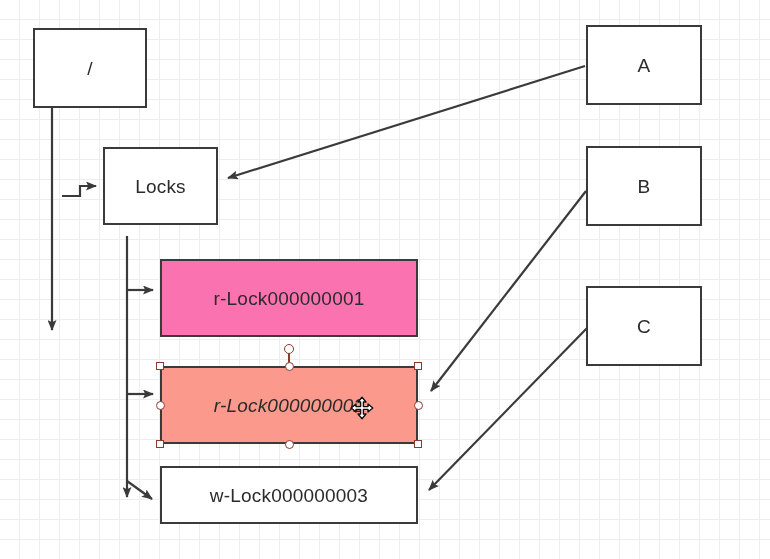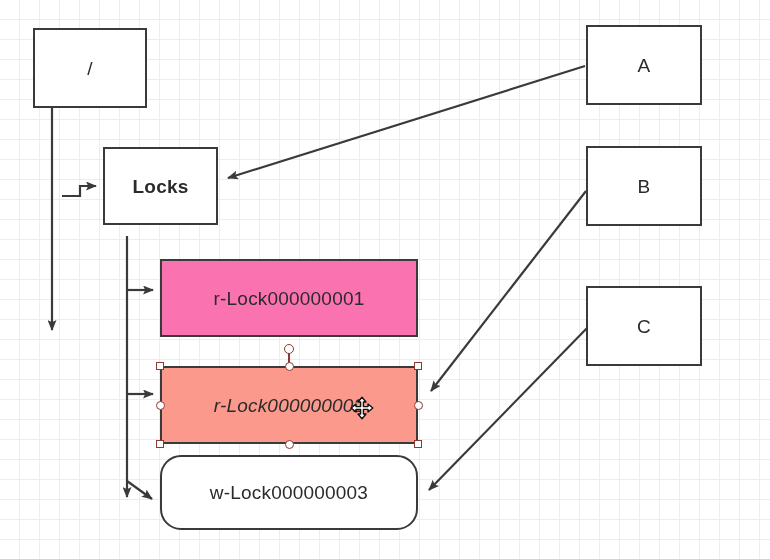--- a/index.html
+++ b/index.html
@@ -127,33 +127,33 @@
 
     <g>
       <polyline points="590,325 429,490" fill="none" stroke="#3a3a3a" stroke-width="2.2" marker-end="url(#ah)"></polyline>
     </g>
   </svg>
 
   <div class="node" style="left:33px; top:28px; width:114px; height:80px;">
     <span class="node-label">/</span>
   </div>
 
-  <div class="node" style="left:103px; top:147px; width:115px; height:78px;font-weight:bold;">
+  <div class="node" style="left:103px; top:147px; width:115px; height:78px;">
     <span class="node-label">Locks</span>
   </div>
 
   <div class="node pink" style="left:160px; top:259px; width:258px; height:78px;">
     <span class="node-label">r-Lock000000001</span>
   </div>
 
   <div class="node salmon" style="left:160px; top:366px; width:258px; height:78px;">
     <span class="node-label">r-Lock000000002</span>
   </div>
 
-  <div class="node" style="left:160px; top:455px; width:258px; height:75px;border-radius:21px;">
+  <div class="node" style="left:160px; top:466px; width:258px; height:58px;">
     <span class="node-label">w-Lock000000003</span>
   </div>
 
   <div class="node" style="left:586px; top:25px; width:116px; height:80px;">
     <span class="node-label">A</span>
   </div>
 
   <div class="node" style="left:586px; top:146px; width:116px; height:80px;">
     <span class="node-label">B</span>
   </div>

